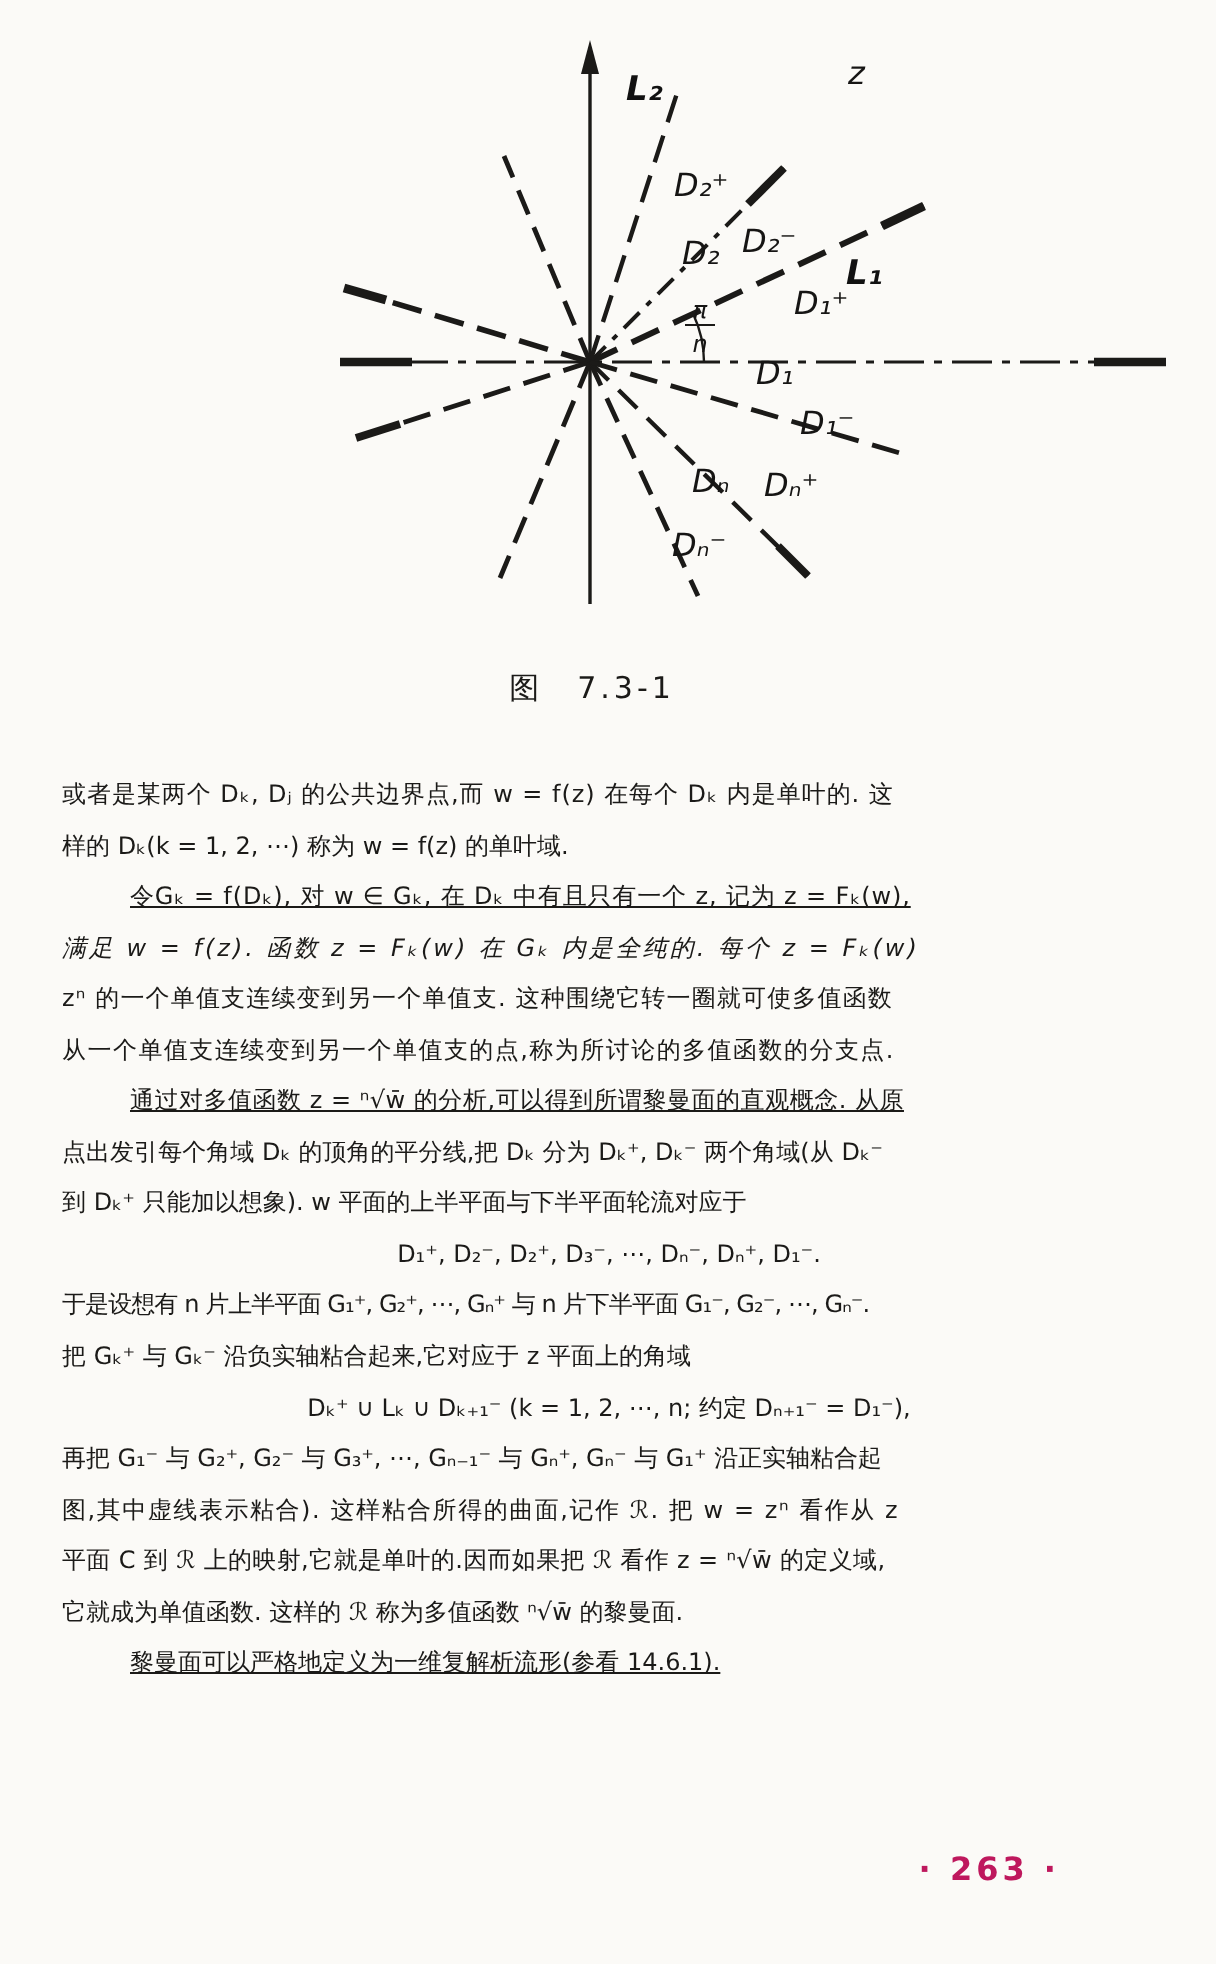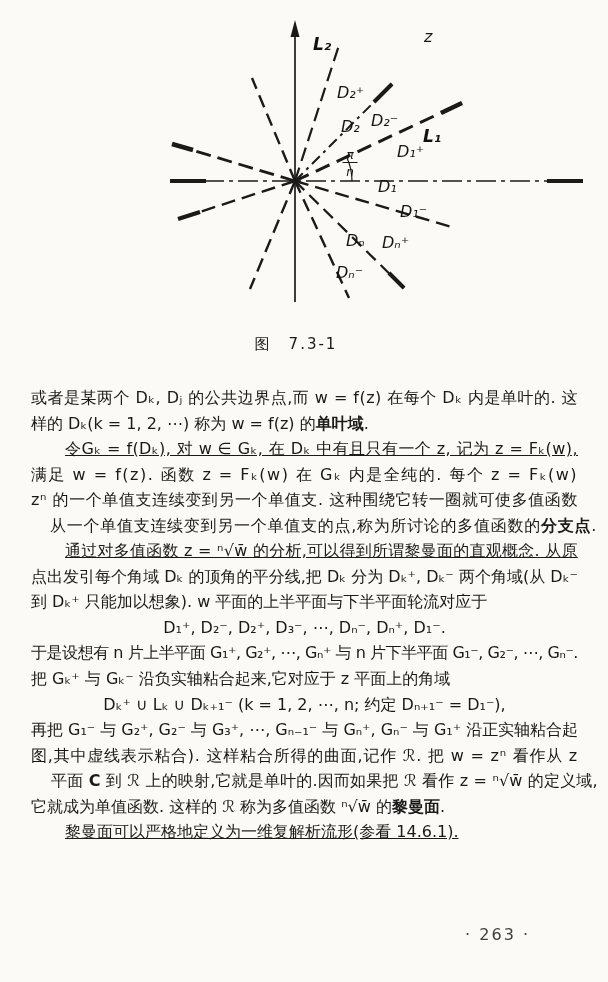--- a/index.html
+++ b/index.html
@@ -11,30 +11,30 @@
   
   #fig{position:absolute;left:0;top:0;}
   .ray{stroke:#1b1a18;fill:none;}
   .fl{font-family:"DejaVu Sans",sans-serif;font-style:italic;font-size:16px;fill:#161514;}
   .flb{font-family:"DejaVu Sans",sans-serif;font-style:italic;font-weight:bold;font-size:17px;fill:#111;}
   .frac{font-family:"DejaVu Sans",sans-serif;font-style:italic;font-size:12px;fill:#161514;text-anchor:middle;}
   .cap{font-family:"DejaVu Sans",sans-serif;font-size:15px;fill:#1b1a18;text-anchor:middle;letter-spacing:2px;}
   
   #text{
     position:absolute;left:31px;top:385px;width:547px;
-    font-size:16px;color:#1b1a18;
+    font-size:12px;color:#1b1a18;
   }
   .tline{height:25.55px;line-height:25.55px;white-space:nowrap;}
   .tline.indent{padding-left:34px;text-decoration:underline;}
   .tline.center{text-align:center;white-space:nowrap;}
-  .b{font-weight:bold;}
+  .b{font-weight:normal;}
   
   #pageno{
     position:absolute;top:925px;right:78px;
-    font-size:16px;font-weight:normal;color:#404040;letter-spacing:2px;
+    font-size:16px;font-weight:bold;color:#be185d;letter-spacing:2px;
   }
 </style>
 </head>
 <body>
 
 <svg id="fig" width="608" height="366" viewBox="0 0 608 366">
 
   <g>
     <line class="ray" x1="170" y1="181" x2="583" y2="181" stroke-width="1.5" stroke-dasharray="20 5 4 5"></line>
     <line class="ray" x1="170" y1="181" x2="206" y2="181" stroke-width="4.2"></line>
@@ -94,30 +94,30 @@
   <text class="fl" x="382" y="248">Dₙ⁺</text>
   <text class="fl" x="336" y="278">Dₙ⁻</text>
 
   <text class="cap" x="296" y="349">图　7.3-1</text>
 </svg>
 
 <div id="text">
     <div class="tline fill"><span class="inner" style="letter-spacing: 0.478391px;"><span>或者是某两个 Dₖ, Dⱼ 的公共边界点,而 w = f(z) 在每个 Dₖ 内是单叶的. 这</span></span></div>
     <div class="tline left"><span class="inner"><span>样的 Dₖ(k = 1, 2, ⋯) 称为 w = f(z) 的</span><span class="b">单叶域</span><span>.</span></span></div>
     <div class="tline fill indent"><span class="inner" style="letter-spacing: 0.43119px;"><span>令Gₖ = f(Dₖ), 对 w ∈ Gₖ, 在 Dₖ 中有且只有一个 z, 记为 z = Fₖ(w),</span></span></div>
-    <div class="tline fill"><span class="inner" style="letter-spacing: 1.4925px;"><span>满足 w = f(z). 函数 z = Fₖ(w) 在 Gₖ 内是全纯的. 每个 z = Fₖ(w)</span></span></div>
+    <div class="tline fill"><span class="inner" style="letter-spacing: 1.4925px; font-style: italic;"><span>满足 w = f(z). 函数 z = Fₖ(w) 在 Gₖ 内是全纯的. 每个 z = Fₖ(w)</span></span></div>
     <div class="tline fill"><span class="inner" style="letter-spacing: 0.582465px;"><span>zⁿ 的一个单值支连续变到另一个单值支. 这种围绕它转一圈就可使多值函数</span></span></div>
-    <div class="tline fill"><span class="inner" style="letter-spacing: 0.729779px; margin-left: 19px;"><span>从一个单值支连续变到另一个单值支的点,称为所讨论的多值函数的</span><span class="b">分支点</span><span>.</span></span></div>
+    <div class="tline fill"><span class="inner" style="letter-spacing: 0.729779px;"><span>从一个单值支连续变到另一个单值支的点,称为所讨论的多值函数的</span><span class="b">分支点</span><span>.</span></span></div>
     <div class="tline fill indent"><span class="inner" style="letter-spacing: 0.254808px;"><span>通过对多值函数 z = ⁿ√w̄ 的分析,可以得到所谓黎曼面的直观概念. 从原</span></span></div>
     <div class="tline fill"><span class="inner" style="letter-spacing: 0.0189495px;"><span>点出发引每个角域 Dₖ 的顶角的平分线,把 Dₖ 分为 Dₖ⁺, Dₖ⁻ 两个角域(从 Dₖ⁻</span></span></div>
     <div class="tline left"><span class="inner"><span>到 Dₖ⁺ 只能加以想象). w 平面的上半平面与下半平面轮流对应于</span></span></div>
     <div class="tline center"><span class="inner"><span>D₁⁺, D₂⁻, D₂⁺, D₃⁻, ⋯, Dₙ⁻, Dₙ⁺, D₁⁻.</span></span></div>
     <div class="tline fill"><span class="inner" style="letter-spacing: -0.456358px;"><span>于是设想有 n 片上半平面 G₁⁺, G₂⁺, ⋯, Gₙ⁺ 与 n 片下半平面 G₁⁻, G₂⁻, ⋯, Gₙ⁻.</span></span></div>
     <div class="tline left"><span class="inner"><span>把 Gₖ⁺ 与 Gₖ⁻ 沿负实轴粘合起来,它对应于 z 平面上的角域</span></span></div>
     <div class="tline center"><span class="inner"><span>Dₖ⁺ ∪ Lₖ ∪ Dₖ₊₁⁻ (k = 1, 2, ⋯, n; 约定 Dₙ₊₁⁻ = D₁⁻),</span></span></div>
     <div class="tline fill"><span class="inner" style="letter-spacing: -0.0234375px;"><span>再把 G₁⁻ 与 G₂⁺, G₂⁻ 与 G₃⁺, ⋯, Gₙ₋₁⁻ 与 Gₙ⁺, Gₙ⁻ 与 G₁⁺ 沿正实轴粘合起</span></span></div>
     <div class="tline fill"><span class="inner" style="letter-spacing: 0.774346px;"><span>图,其中虚线表示粘合). 这样粘合所得的曲面,记作 ℛ. 把 w = zⁿ 看作从 z</span></span></div>
-    <div class="tline fill"><span class="inner" style="letter-spacing: 0.17663px; margin-left: 20px;"><span>平面 </span><span class="b">C</span><span> 到 ℛ 上的映射,它就是单叶的.因而如果把 ℛ 看作 z = ⁿ√w̄ 的定义域,</span></span></div>
+    <div class="tline fill"><span class="inner" style="letter-spacing: 0.17663px;"><span>平面 </span><span class="b">C</span><span> 到 ℛ 上的映射,它就是单叶的.因而如果把 ℛ 看作 z = ⁿ√w̄ 的定义域,</span></span></div>
     <div class="tline left"><span class="inner"><span>它就成为单值函数. 这样的 ℛ 称为多值函数 ⁿ√w̄ 的</span><span class="b">黎曼面</span><span>.</span></span></div>
     <div class="tline left indent"><span class="inner"><span>黎曼面可以严格地定义为一维复解析流形(参看 14.6.1).</span></span></div>
   </div>
 
 <div id="pageno">· 263 ·</div>
 
 </body></html>

